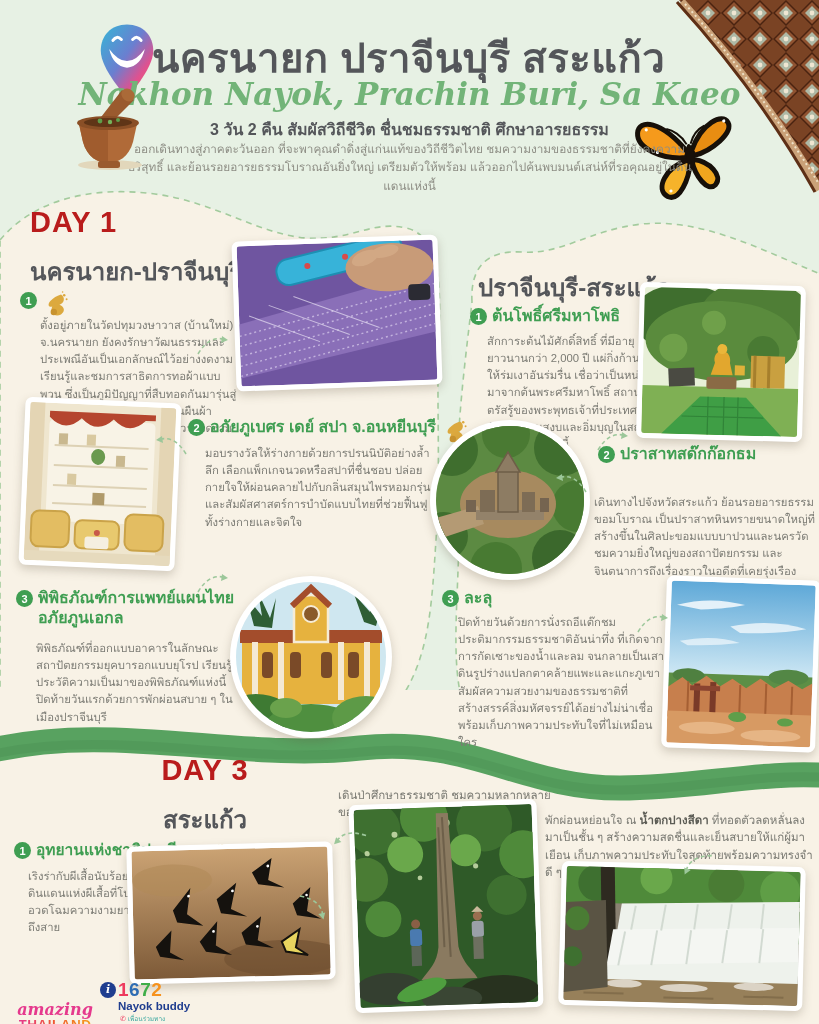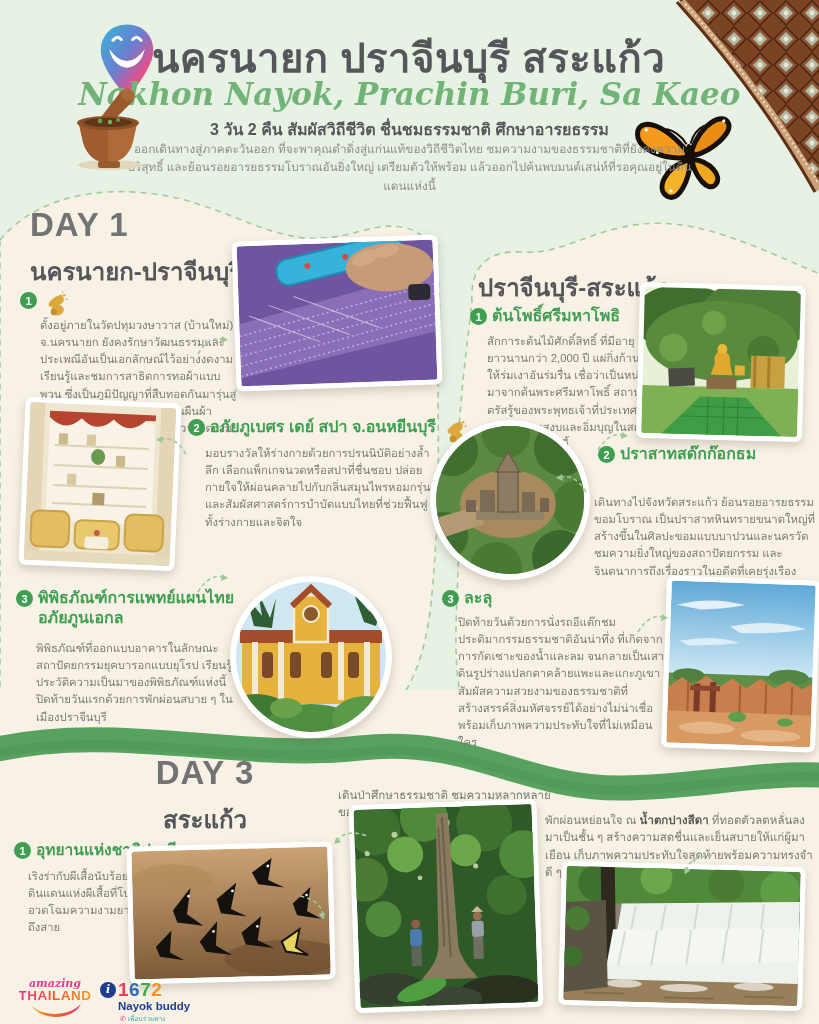--- a/index.html
+++ b/index.html
@@ -8,40 +8,40 @@
   .abs { position:absolute; }
   svg { display:block; }
 
   
   .title-th { font-size:40px; font-weight:700; color:#54565a; white-space:nowrap; letter-spacing:.5px; }
   .title-en { width:100%; text-align:center; font-family:"DejaVu Serif", serif; font-style:italic; font-weight:bold; color:#72b478; font-size:31px; white-space:nowrap; }
   .subtitle { width:100%; text-align:center; font-size:16px; font-weight:bold; color:#54565a; }
   .hdr-desc { text-align:center; font-size:11.8px; color:#8d8d84; line-height:1.55; }
 
   
-  .day-label { font-size:33px; font-weight:800; color:#737373; letter-spacing:1px; white-space:nowrap; }
+  .day-label { font-size:29px; font-weight:800; color:#b91c1c; letter-spacing:1px; white-space:nowrap; }
   .day-route { font-size:24px; font-weight:bold; color:#54565a; white-space:nowrap; }
   .it-row { display:flex; gap:5px; align-items:flex-start; }
   .badge { width:17px; height:17px; border-radius:50%; background:#3f9e52; color:#fff; font-size:11px; font-weight:bold; display:flex; align-items:center; justify-content:center; flex:none; margin-top:2px; }
   .it-title { font-weight:bold; color:#3f9e52; font-size:16px; line-height:1.25; }
   .it-desc { color:#7b7b74; font-size:11.3px; line-height:1.52; }
   .cap { color:#7b7b74; font-size:11.5px; line-height:1.5; }
   .cap b { color:#5c5c55; }
 
   
   .photo { position:absolute; background:#fff; padding:5px; border-radius:7px; box-shadow:0 4px 10px rgba(90,80,60,.25); }
   .photo svg { border-radius:3px; }
   .circle { border-radius:50%; padding:6px; }
   .circle svg { border-radius:50%; }
 
   .gold-icon { margin-left:3px; flex:none; }
 
   
   .amz { display:flex; flex-direction:column; align-items:center; line-height:1; }
-  .amz-top { font-family:"DejaVu Serif", serif; font-style:italic; font-weight:bold; color:#e5398d; font-size:11px; }
+  .amz-top { font-family:"DejaVu Serif", serif; font-style:italic; font-weight:bold; color:#e5398d; font-size:16px;margin-top:24px; }
   .amz-main { font-weight:800; font-size:13.5px; letter-spacing:.5px; color:#e5398d;
               background:linear-gradient(90deg,#e5398d,#f0592f,#f5a01e);
               -webkit-background-clip:text; background-clip:text; -webkit-text-fill-color:transparent; }
   .tb { display:flex; flex-direction:column; line-height:1; }
   .tb-row { display:flex; align-items:center; gap:2px; }
   .tb-i { width:16px; height:16px; border-radius:50%; background:#1f3d8f; color:#fff; font-family:"DejaVu Serif", serif; font-style:italic; font-weight:bold; font-size:11px; display:flex; align-items:center; justify-content:center; }
   .tb-num { font-size:19px; font-weight:800; letter-spacing:.5px; }
   .tb-label { color:#1f3d8f; font-weight:800; font-size:11.5px; margin-top:2px; margin-left:18px; }
   .tb-sub { font-size:6.5px; color:#3aa8a0; margin-left:20px; margin-top:2px; }
   .tb-sub .ph { color:#ee3a5e; font-size:7px; }

